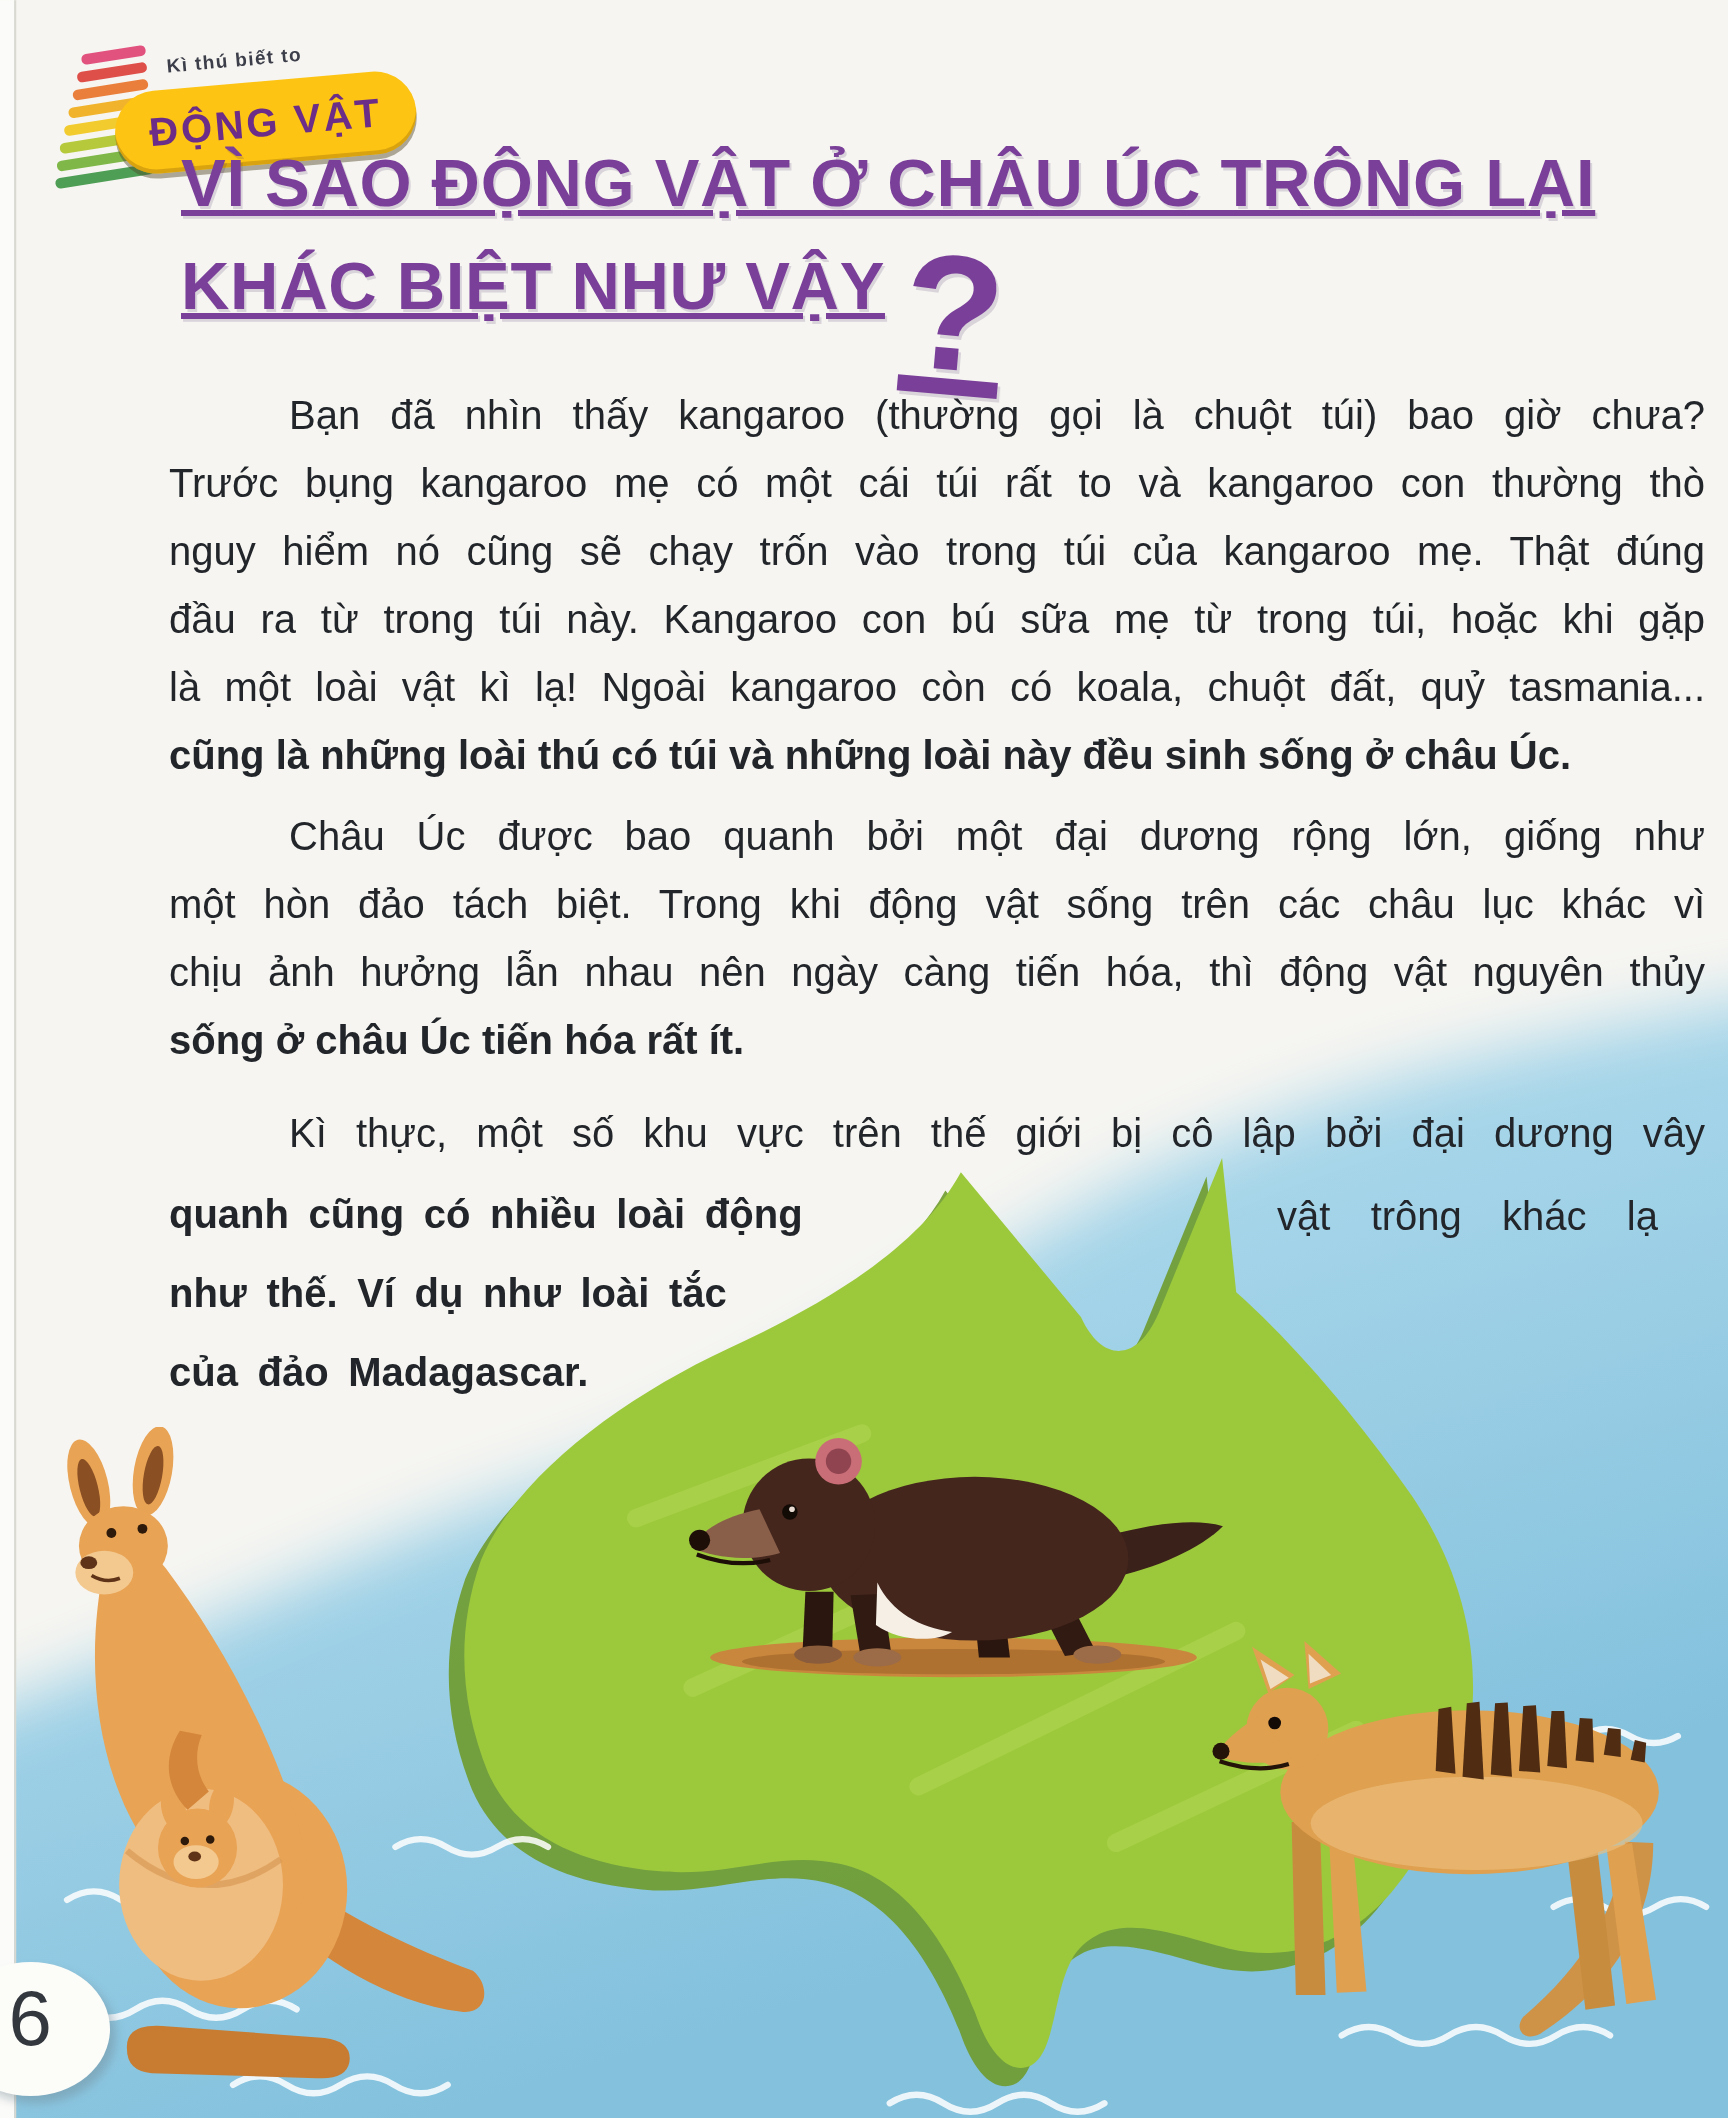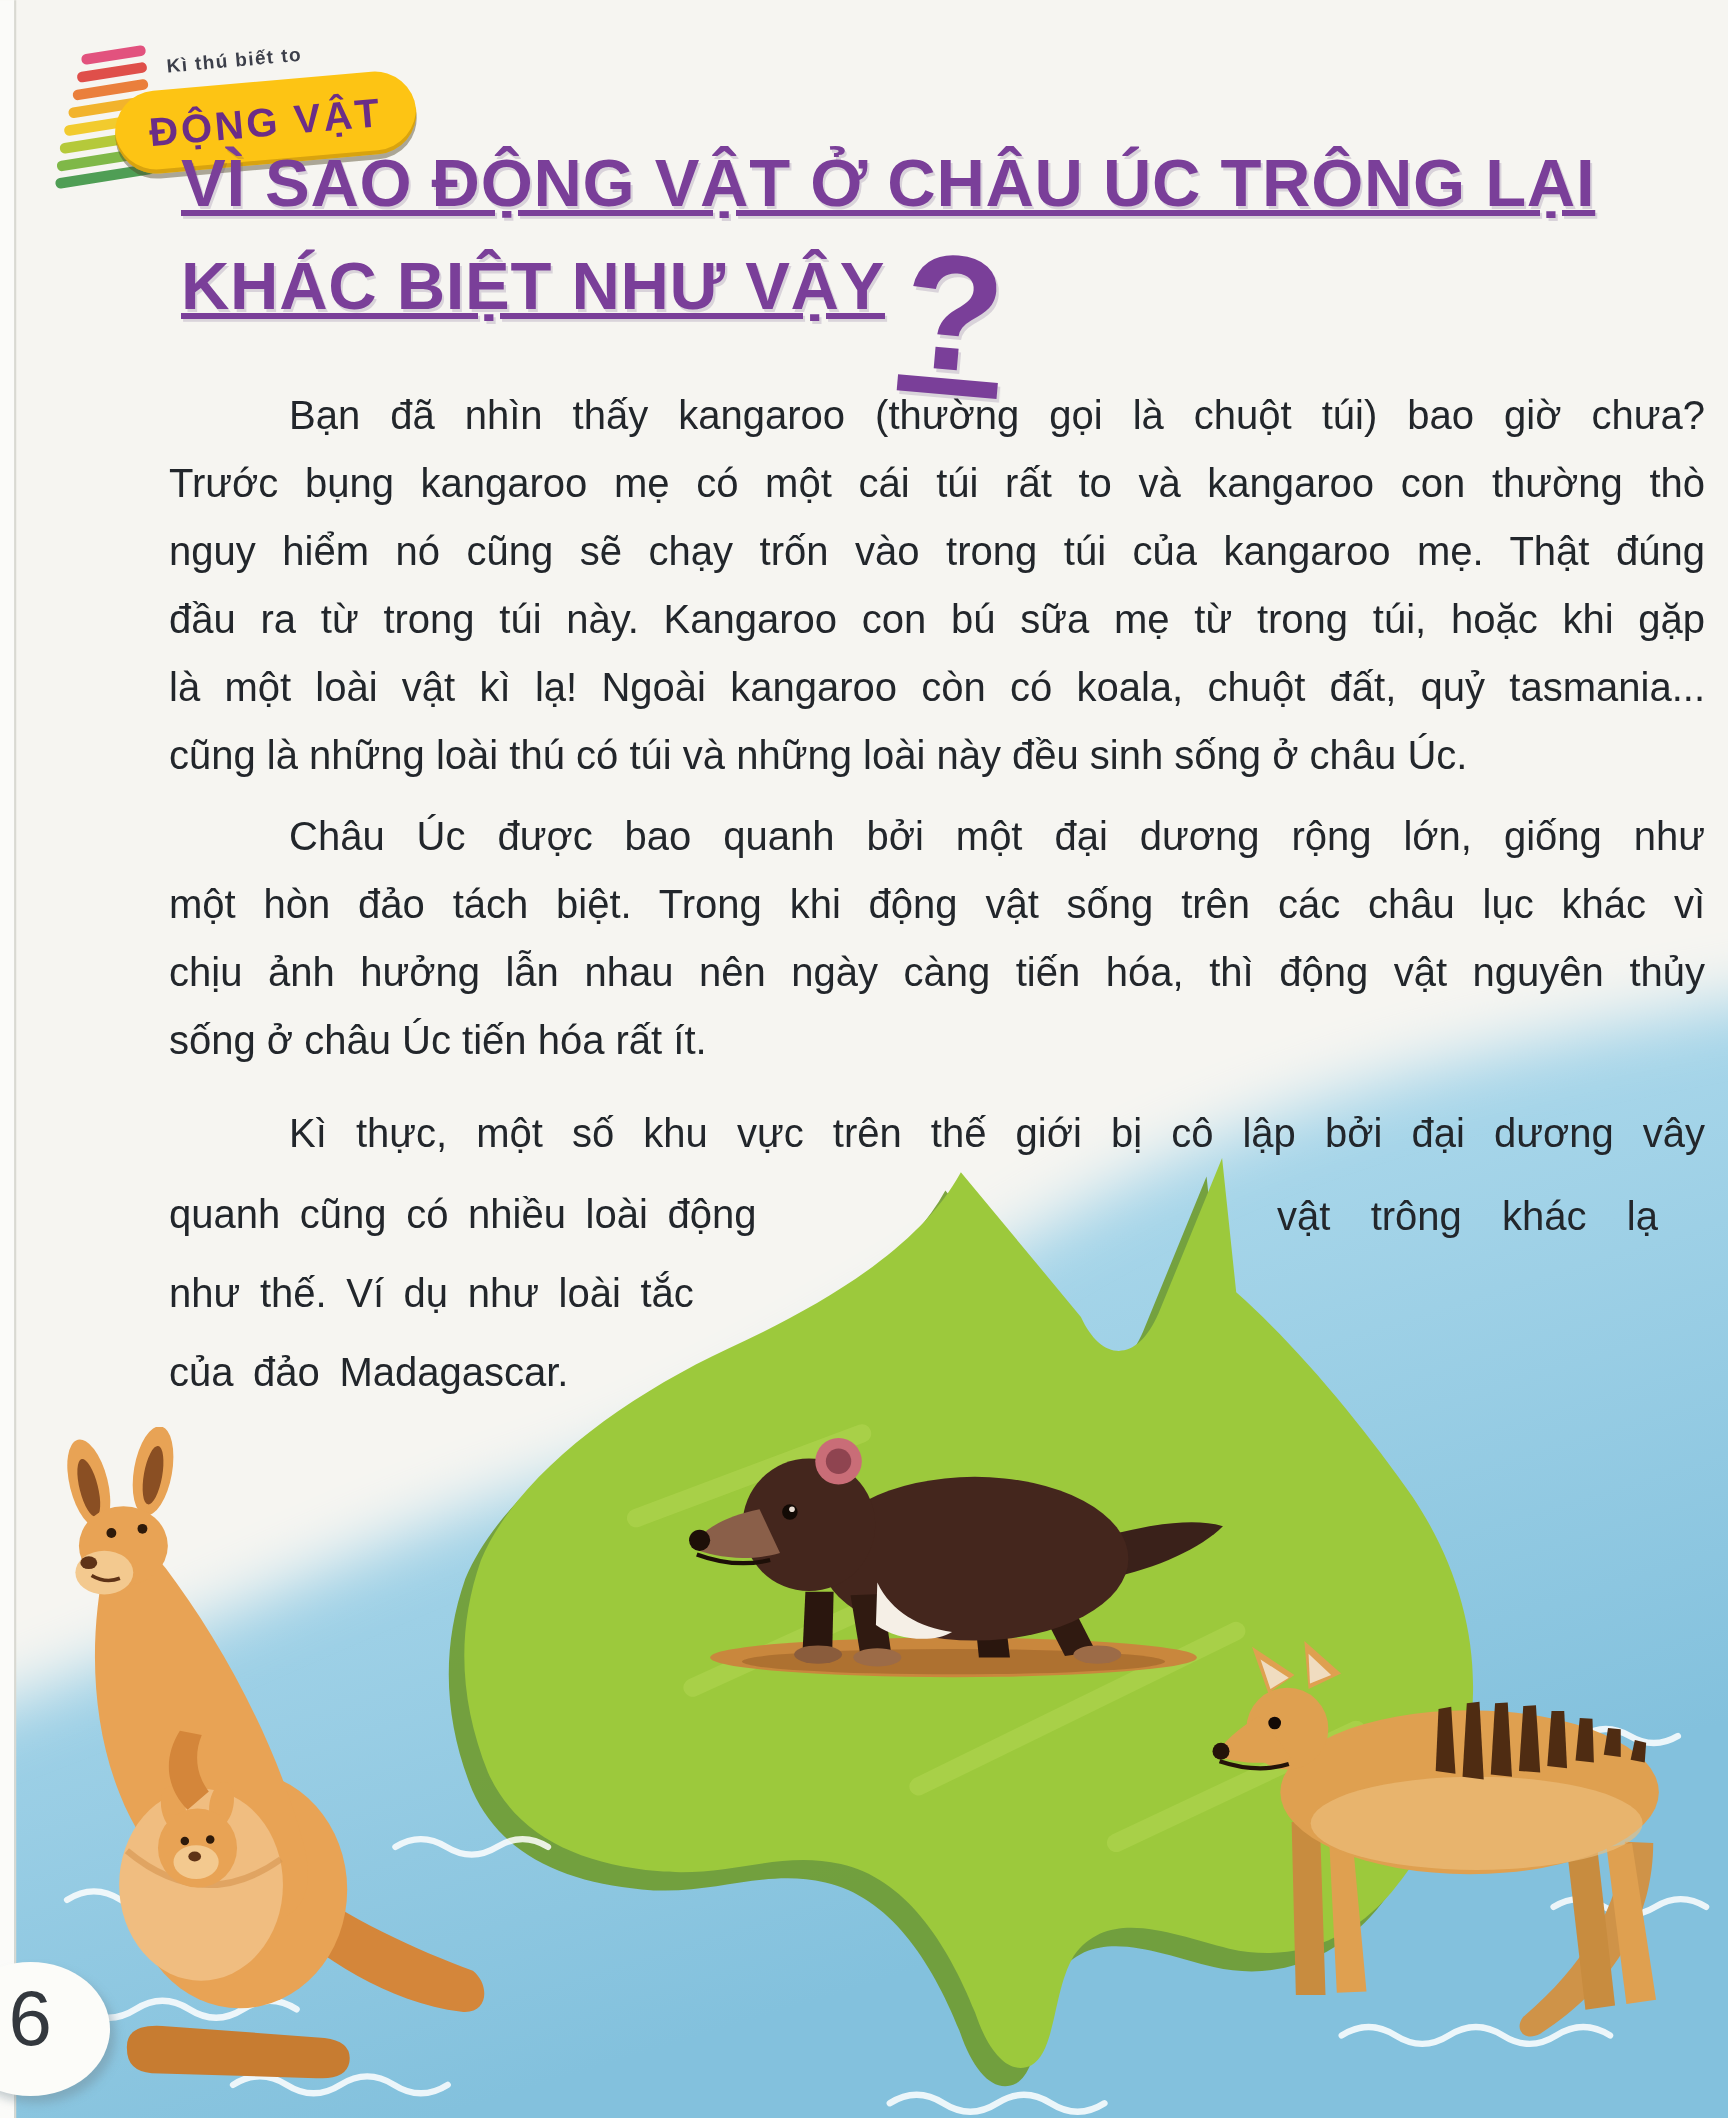--- a/index.html
+++ b/index.html
@@ -29,21 +29,21 @@
   .title .row2{display:flex;align-items:center;}
   .title .qmark{
     font-size:164px;line-height:78px;display:inline-block;margin-left:21px;
     transform:rotate(5deg) translateY(28px);text-shadow:2.8px 3.5px 0 rgba(70,35,100,.16);
   }
 
   
   .btxt{position:absolute;left:169px;width:1536px;color:#22262b;font-size:40px;
     line-height:68px;z-index:5;}
   .jline{text-align:justify;text-align-last:justify;}
-  .jlast{text-align:left;text-align-last:left;}
+  .jlast{text-align:left;text-align-last:left;font-weight:bold;}
   .indent{text-indent:120px;}
   #p1{top:381px;}
   #p2{top:802px;}
   #p3line1{top:1099px;}
   #p3left{top:1175px;width:671px;line-height:79px;word-spacing:8.5px;}
   #p3right{left:1277px;top:1175px;width:381px;line-height:82px;}
 
   
   .pebble{position:absolute;left:-49px;top:1962px;width:159px;height:134px;background:#fcfcf9;
     border-radius:50%;box-shadow:5.6px 7px 10px rgba(110,130,140,.4);z-index:7;}

